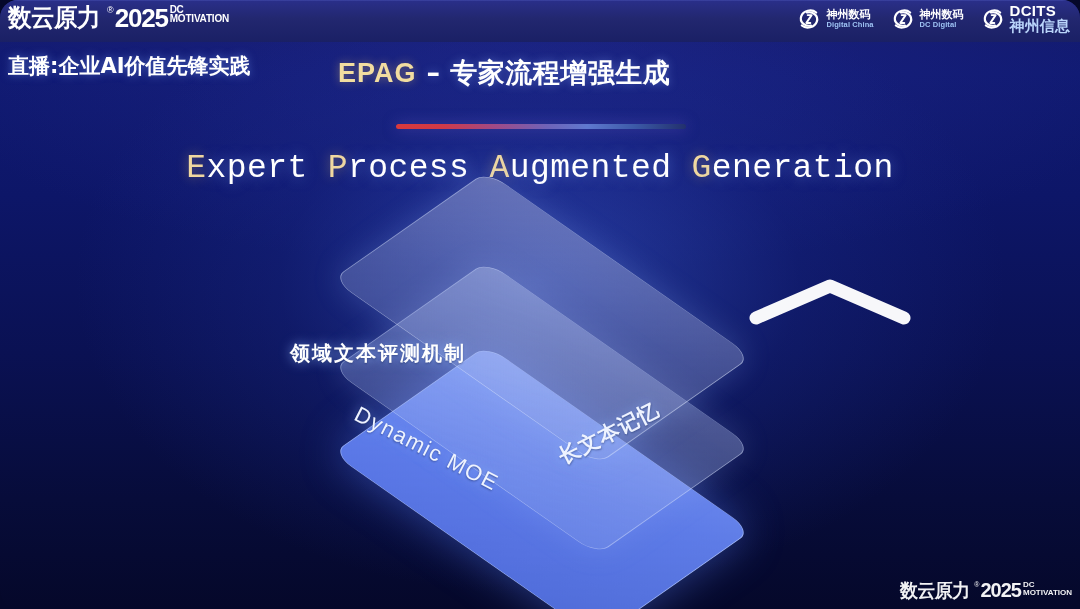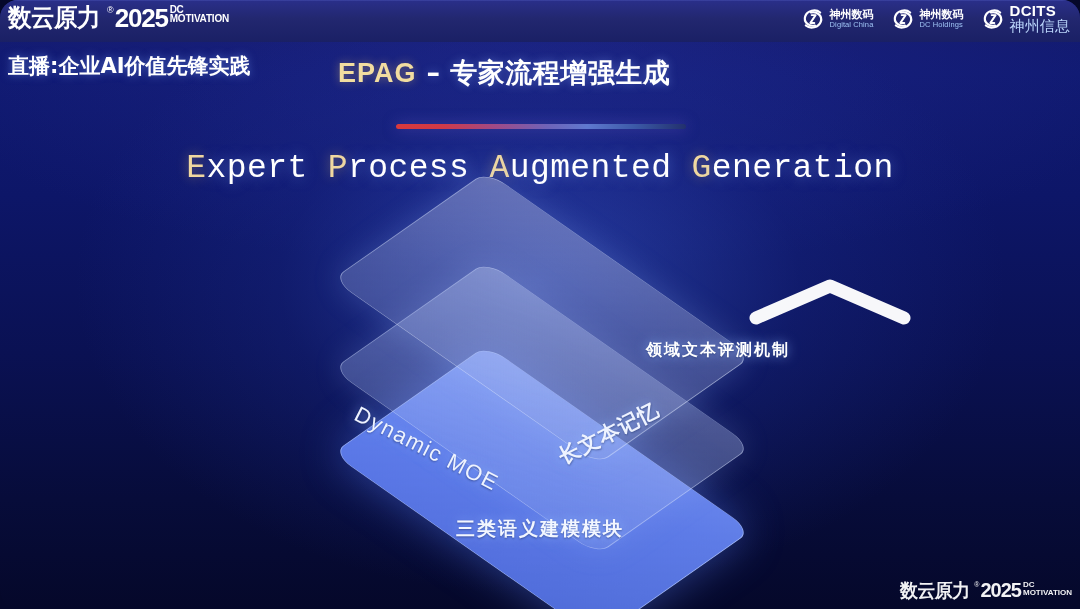--- a/index.html
+++ b/index.html
@@ -105,21 +105,21 @@
   }
   .partner-cn {
     font-family: "DejaVu Sans", sans-serif;
     font-size: 11px;
     font-weight: 700;
     color: #ffffff;
     white-space: nowrap;
   }
   .partner-en {
     font-size: 7.5px;
-    font-weight: 400;
+    font-weight: 700;
     color: #9fc4f5;
     white-space: nowrap;
     letter-spacing: 0.1px;
   }
   .partner-cn.big-en {
     font-family: Liberation Sans, sans-serif;
     font-size: 15px;
     letter-spacing: 0.3px;
   }
   .partner-en.cn-under {
@@ -247,22 +247,22 @@
     position: absolute;
     font-family: "DejaVu Sans", sans-serif;
     font-weight: 700;
     color: #ffffff;
     white-space: nowrap;
     text-shadow: 0 0 12px rgba(140,180,255,0.75), 0 1px 2px rgba(10,20,70,0.5);
   }
   #label-top {
     left: 0; top: 118px;
     width: 500px;
-    text-align: right;
-    font-size: 16px;
+    text-align: left;
+    font-size: 20px;
     letter-spacing: 2px;
   }
   #label-bottom {
     left: 0; top: 294px;
     width: 500px;
     text-align: center;
     font-size: 19px;
     letter-spacing: 2px;
     color: #f2f6ff;
   }
@@ -372,21 +372,21 @@
       <div class="partner">
         <svg class="partner-mark" viewBox="0 0 40 40">
           <g fill="none" stroke="#ffffff" stroke-width="3.4" stroke-linecap="round">
             <path d="M31 10 C 24 4, 11 7, 8 16 C 5 25, 14 32, 23 30"></path>
             <path d="M9 30 C 16 36, 29 33, 32 24 C 35 15, 26 8, 17 10"></path>
           </g>
           <path d="M18 14 L 24 14 L 16 26 L 22 26" fill="none" stroke="#ffffff" stroke-width="3" stroke-linecap="round" stroke-linejoin="round"></path>
         </svg>
         <div class="partner-text">
           <span class="partner-cn">神州数码</span>
-          <span class="partner-en">DC Holdings</span>
+          <span class="partner-en">DC Digital</span>
         </div>
       </div>
 
       <div class="partner">
         <svg class="partner-mark" viewBox="0 0 40 40">
           <g fill="none" stroke="#ffffff" stroke-width="3.4" stroke-linecap="round">
             <path d="M31 10 C 24 4, 11 7, 8 16 C 5 25, 14 32, 23 30"></path>
             <path d="M9 30 C 16 36, 29 33, 32 24 C 35 15, 26 8, 17 10"></path>
           </g>
           <path d="M18 14 L 24 14 L 16 26 L 22 26" fill="none" stroke="#ffffff" stroke-width="3" stroke-linecap="round" stroke-linejoin="round"></path>
@@ -418,21 +418,20 @@
     <div class="layer" id="layer-mid"></div>
     <div class="layer" id="layer-top"></div>
 
     <svg id="chevron-icon" viewBox="0 0 168 54">
       <path d="M10 44 L 84 12 L 158 44" fill="none" stroke="#ffffff" stroke-width="13" stroke-linecap="round" stroke-linejoin="round" opacity="0.97"></path>
     </svg>
 
     <div class="layer-label" id="label-top">领域文本评测机制</div>
     <div class="layer-label" id="label-moe">Dynamic MOE</div>
     <div class="layer-label" id="label-memory">长文本记忆</div>
-    <div class="layer-label" id="label-bottom">三类语义建模模块</div>
 
   </div>
 
   <div id="footer-logo">
     <span id="footer-cn">数云原力</span>
     <span id="footer-reg">®</span>
     <span id="footer-year">2025</span>
     <span id="footer-sub">
       <span id="footer-dc">DC</span>
       <span id="footer-motivation">MOTIVATION</span>

